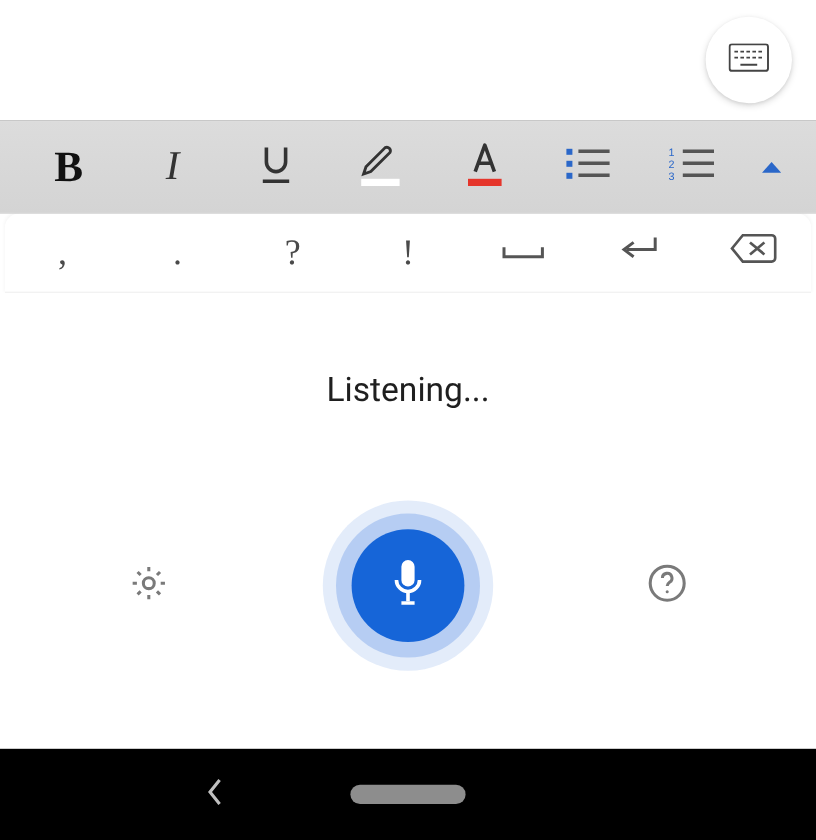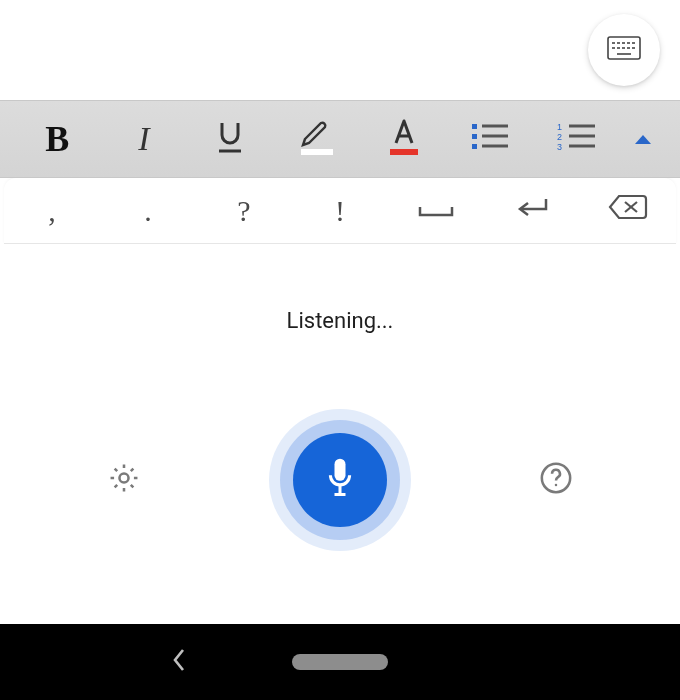--- a/index.html
+++ b/index.html
@@ -84,21 +84,21 @@
     font-size: 30px;
     color: #4a4a4a;
     font-family: Georgia, serif;
   }
   .listening-panel {
     background: #fff;
     padding-top: 64px;
     text-align: center;
   }
   .listening-text {
-    font-size: 22px;
+    font-size: 28px;
     color: #1f1f1f;
     font-weight: 400;
     margin-bottom: 76px;
   }
   .mic-row {
     display: flex;
     align-items: center;
     justify-content: space-around;
     padding: 0 40px 48px 40px;
   }

